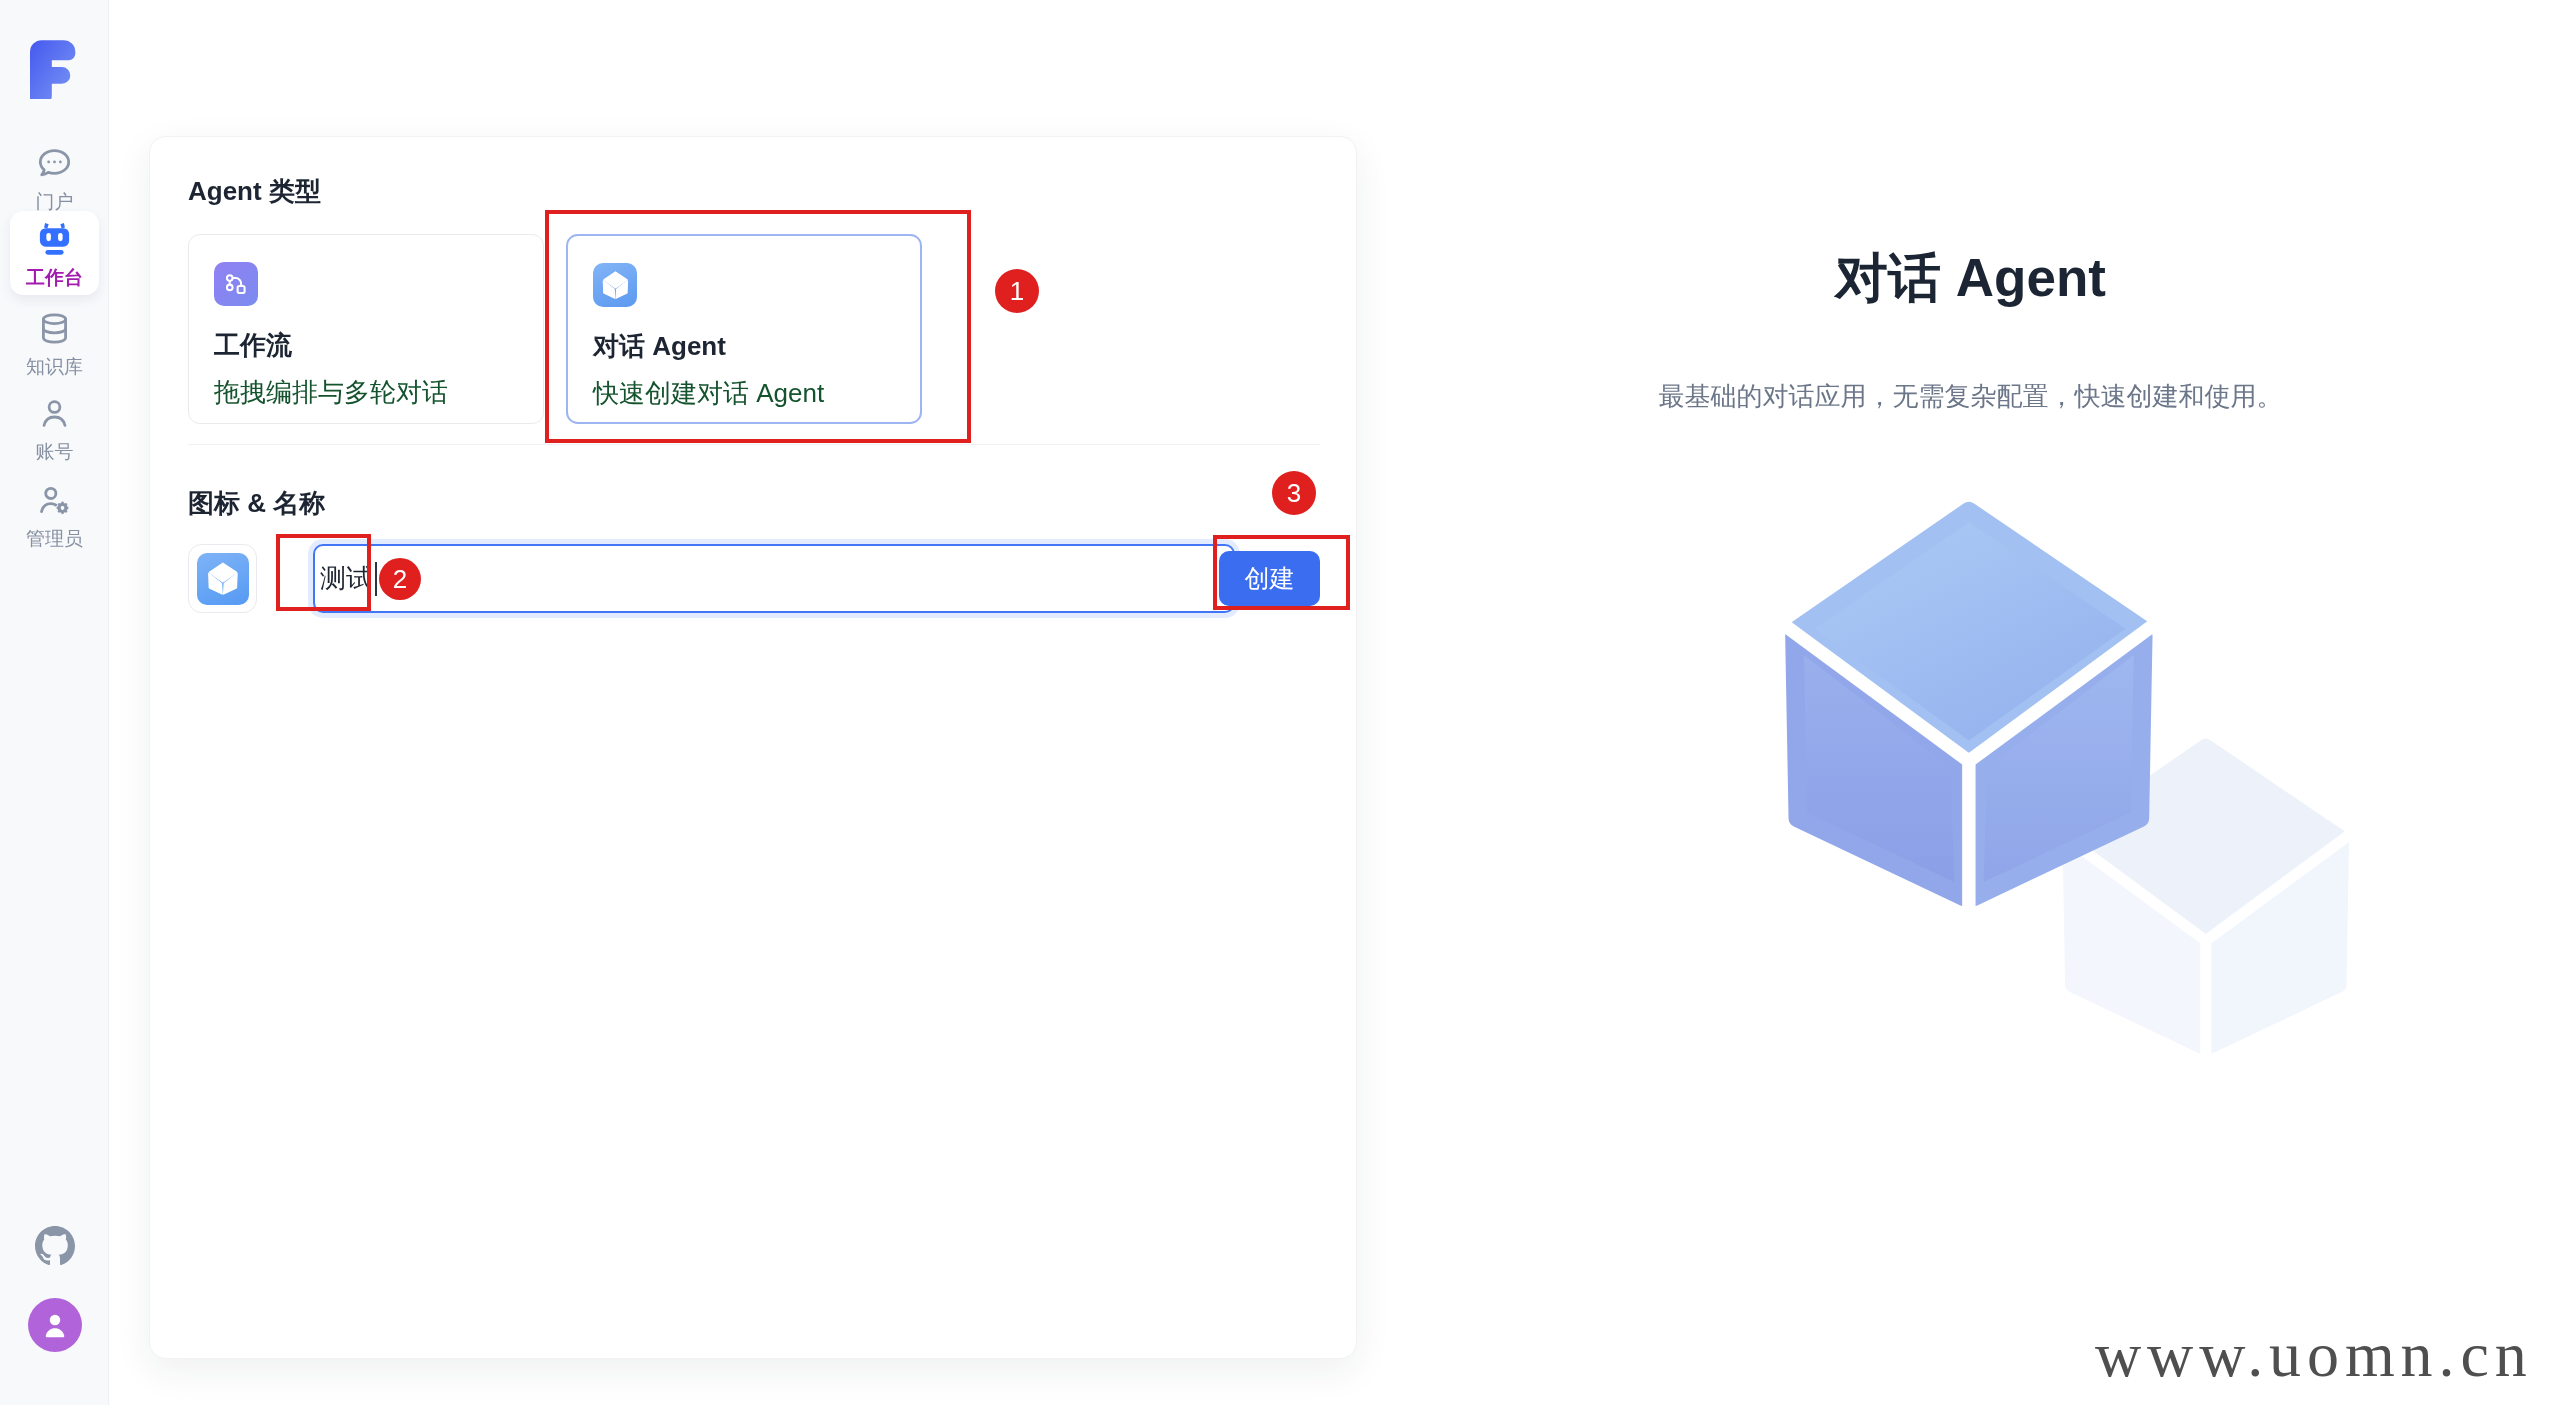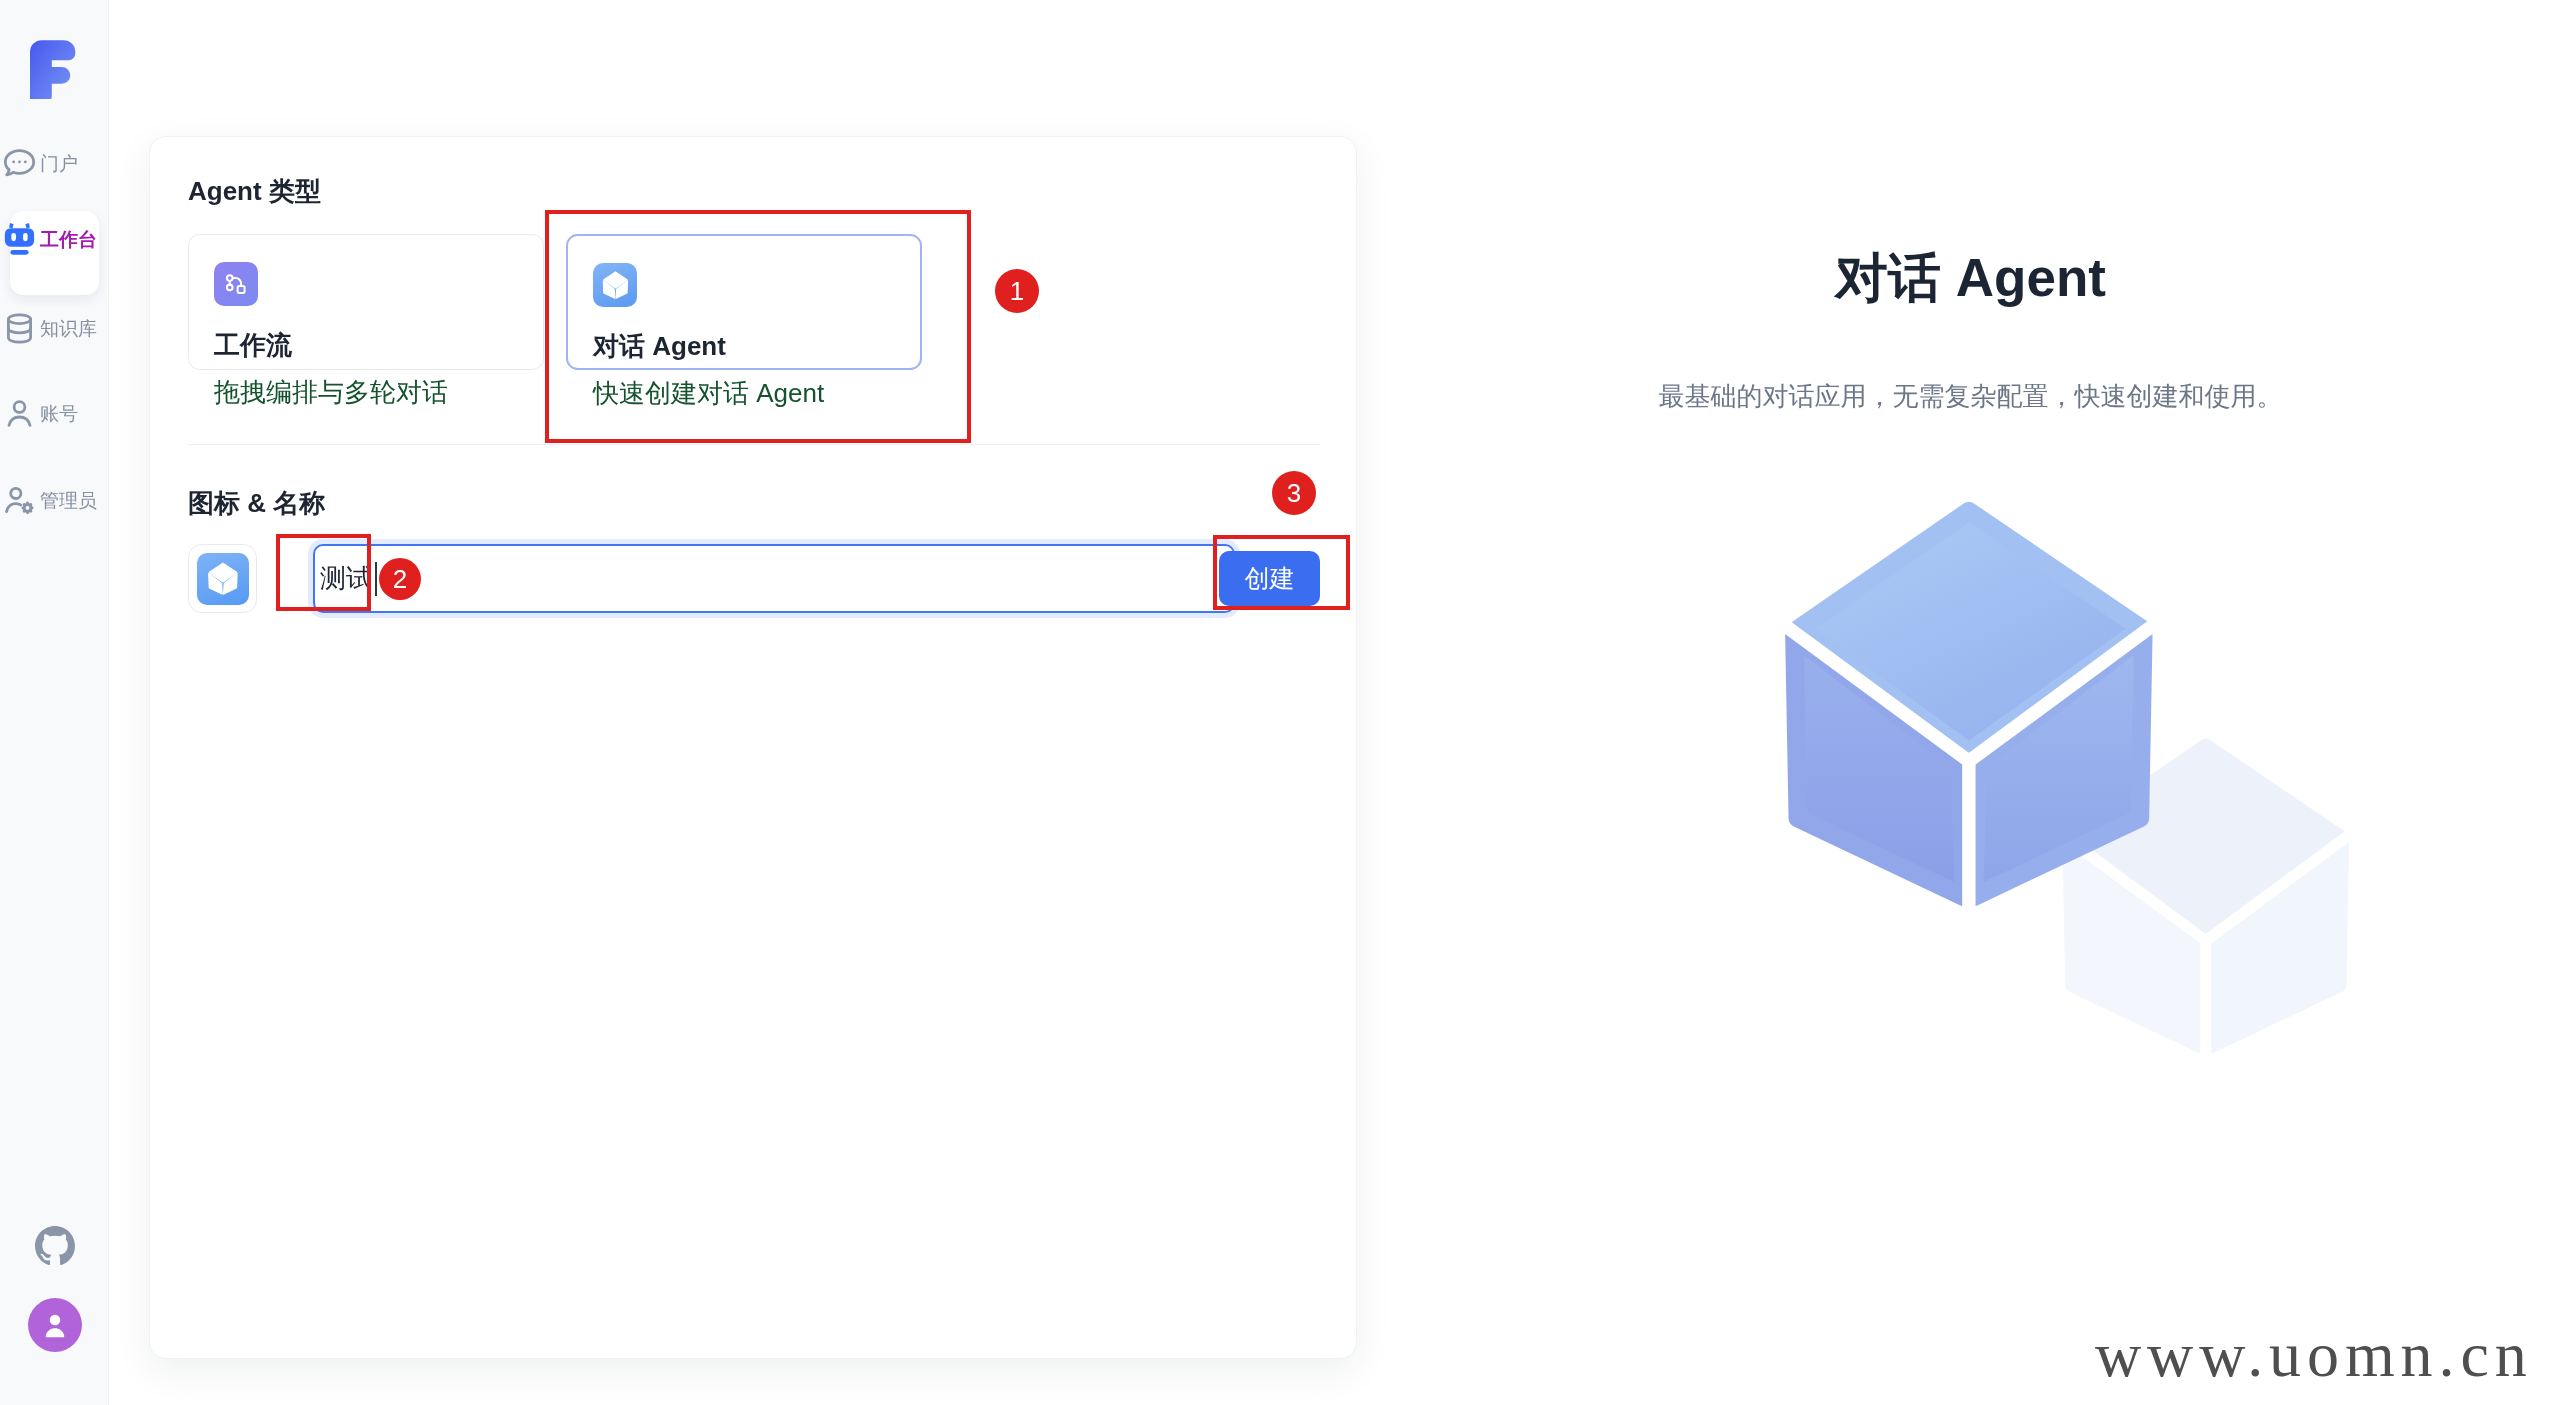--- a/index.html
+++ b/index.html
@@ -9,21 +9,21 @@
     background:#ffffff; color:#1d2532; overflow:hidden; position:relative;
   }
   #page { position:relative; width:2576px; height:1405px; background:#fff; }
 
   
   .sidebar {
     position:absolute; left:0; top:0; width:109px; height:1405px;
     background:#f8f9fb; border-right:0.8px solid #eef0f3; z-index:5;
   }
   .logo { position:absolute; left:30px; top:40px; width:47px; height:59px; }
-  .nav-item { position:absolute; left:0; width:109px; display:flex; align-items:center; gap:1px; cursor:pointer; }
+  .nav-item { position:absolute; left:0; width:109px; display:flex; flex-direction:column; align-items:center; gap:9px; cursor:pointer; }
   .nav-item .nav-ic { width:39px; height:39px; display:flex; align-items:center; justify-content:center; }
   .nav-item .nav-lb { font-size:19px; color:#8590a2; line-height:1; }
   .nav-active-box {
     position:absolute; left:10px; top:211px; width:89px; height:84px;
     background:#fff; border-radius:13.4px; box-shadow:0 5px 11.7px rgba(25,52,110,0.08);
   }
   .nav-item.active .nav-lb { color:#a21caf; font-weight:600;text-align:center; }
   .sb-bottom { position:absolute; left:0; width:109px; display:flex; justify-content:center; }
   .avatar {
     width:54px; height:54px; border-radius:50%; background:#b164d9;
@@ -37,21 +37,21 @@
 
   
   .panel {
     position:absolute; left:149px; top:136px; width:1208px; height:1223px;
     background:#fff; border:0.8px solid #f1f2f5; border-radius:17px;
     box-shadow:0 11.7px 37px rgba(31,41,55,0.07); z-index:2;
   }
   .section-label { position:absolute; left:38px; font-size:26px; font-weight:600; color:#1d2532; }
   .cards { position:absolute; left:38px; top:97px; display:flex; gap:22px; }
   .type-card {
-    width:356px; height:136px; background:#fff; border:1.3px solid #e8eaee; border-radius:11.7px;
+    width:356px; height:190px; background:#fff; border:1.3px solid #e8eaee; border-radius:11.7px;
     padding:27px 25px; cursor:pointer; position:relative;
   }
   .type-card.selected { border:2.1px solid #9db5f0; }
   .card-ic {
     width:44px; height:44px; border-radius:10px; display:flex; align-items:center; justify-content:center;
   }
   .card-ic.wf { background:linear-gradient(135deg,#9181f2,#7b8bf0); }
   .card-ic.chat { background:linear-gradient(160deg,#82b4f7,#5c99f0); }
   .card-title { margin-top:22px; font-size:26px; font-weight:700; color:#1d2532; }
   .card-desc { margin-top:11.7px; font-size:26px; color:#14532d; }

